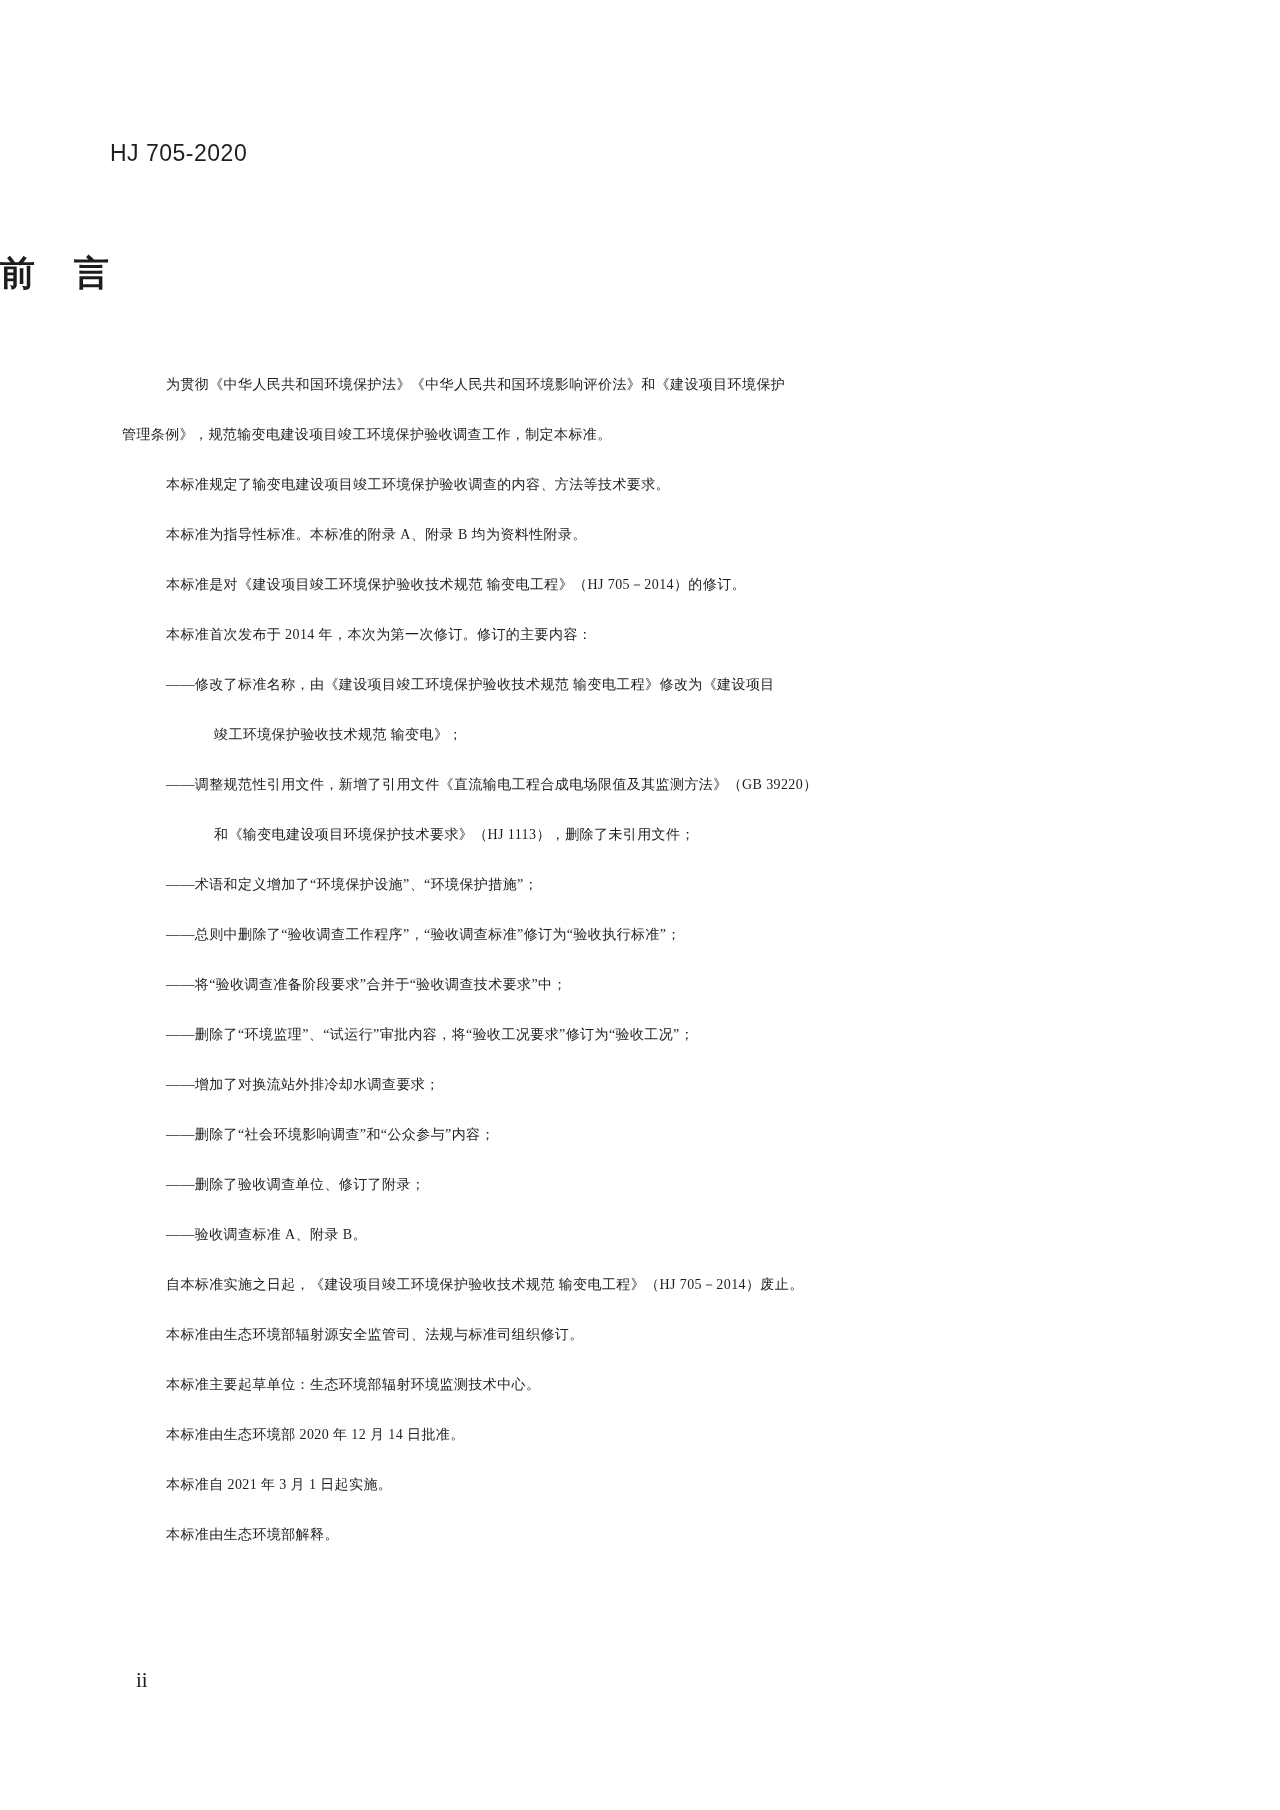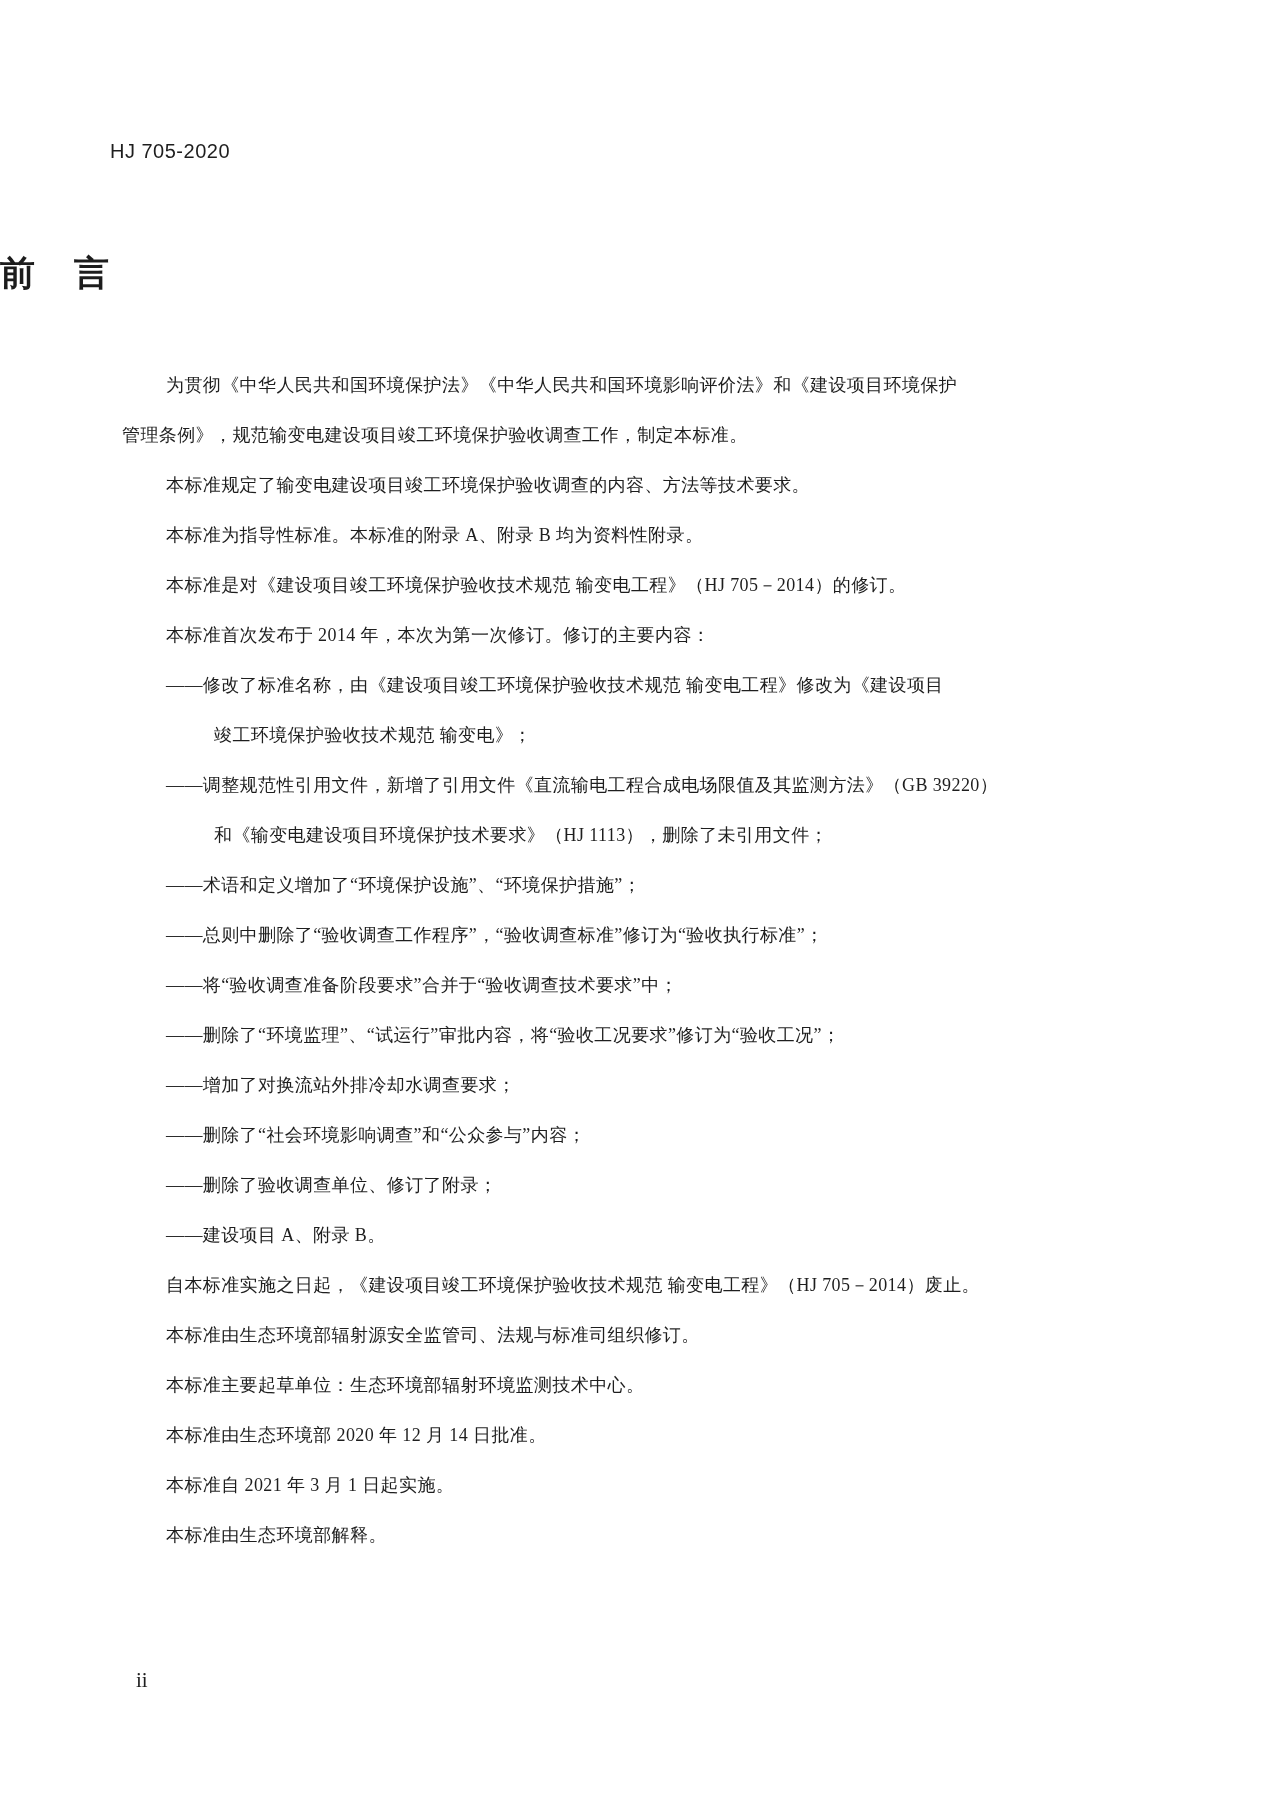--- a/index.html
+++ b/index.html
@@ -10,21 +10,21 @@
     background: #ffffff;
     color: #1e1e1e;
     font-family: "Liberation Serif", "DejaVu Serif", serif;
     overflow: hidden;
   }
   .doc-code {
     position: absolute;
     left: 110px;
     top: 140px;
     font-family: "Liberation Sans", "DejaVu Sans", sans-serif;
-    font-size: 20px;
+    font-size: 23px;
     letter-spacing: 0.5px;
     color: #1e1e1e;
     white-space: nowrap;
   }
   .doc-title {
     position: absolute;
     left: 0;
     top: 250px;
     width: 100%;
     text-align: left;
@@ -33,21 +33,21 @@
     font-size: 35px;
     letter-spacing: 2px;
     color: #1c1c1c;
     white-space: nowrap;
   }
   .body-text {
     position: absolute;
     left: 122px;
     top: 360px;
     width: 1075px;
-    font-size: 18px;
+    font-size: 14px;
     letter-spacing: 0.4px;
     color: #1e1e1e;
   }
   .line {
     height: 50px;
     line-height: 50px;
     white-space: nowrap;
   }
   .ind  { margin-left: 44px; }   
   .cont { margin-left: 92px; }   
@@ -80,21 +80,21 @@
     <div class="line cont">竣工环境保护验收技术规范 输变电》；</div>
     <div class="line ind">——调整规范性引用文件，新增了引用文件《直流输电工程合成电场限值及其监测方法》（GB 39220）</div>
     <div class="line cont">和《输变电建设项目环境保护技术要求》（HJ 1113），删除了未引用文件；</div>
     <div class="line ind">——术语和定义增加了“环境保护设施”、“环境保护措施”；</div>
     <div class="line ind">——总则中删除了“验收调查工作程序”，“验收调查标准”修订为“验收执行标准”；</div>
     <div class="line ind">——将“验收调查准备阶段要求”合并于“验收调查技术要求”中；</div>
     <div class="line ind">——删除了“环境监理”、“试运行”审批内容，将“验收工况要求”修订为“验收工况”；</div>
     <div class="line ind">——增加了对换流站外排冷却水调查要求；</div>
     <div class="line ind">——删除了“社会环境影响调查”和“公众参与”内容；</div>
     <div class="line ind">——删除了验收调查单位、修订了附录；</div>
-    <div class="line ind">——建设项目 A、附录 B。</div>
+    <div class="line ind">——验收调查标准 A、附录 B。</div>
     <div class="line ind">自本标准实施之日起，《建设项目竣工环境保护验收技术规范 输变电工程》（HJ 705－2014）废止。</div>
     <div class="line ind">本标准由生态环境部辐射源安全监管司、法规与标准司组织修订。</div>
     <div class="line ind">本标准主要起草单位：生态环境部辐射环境监测技术中心。</div>
     <div class="line ind">本标准由生态环境部 2020 年 12 月 14 日批准。</div>
     <div class="line ind">本标准自 2021 年 3 月 1 日起实施。</div>
     <div class="line ind">本标准由生态环境部解释。</div>
   </div>
 
   <div class="page-num">ii</div>
 

